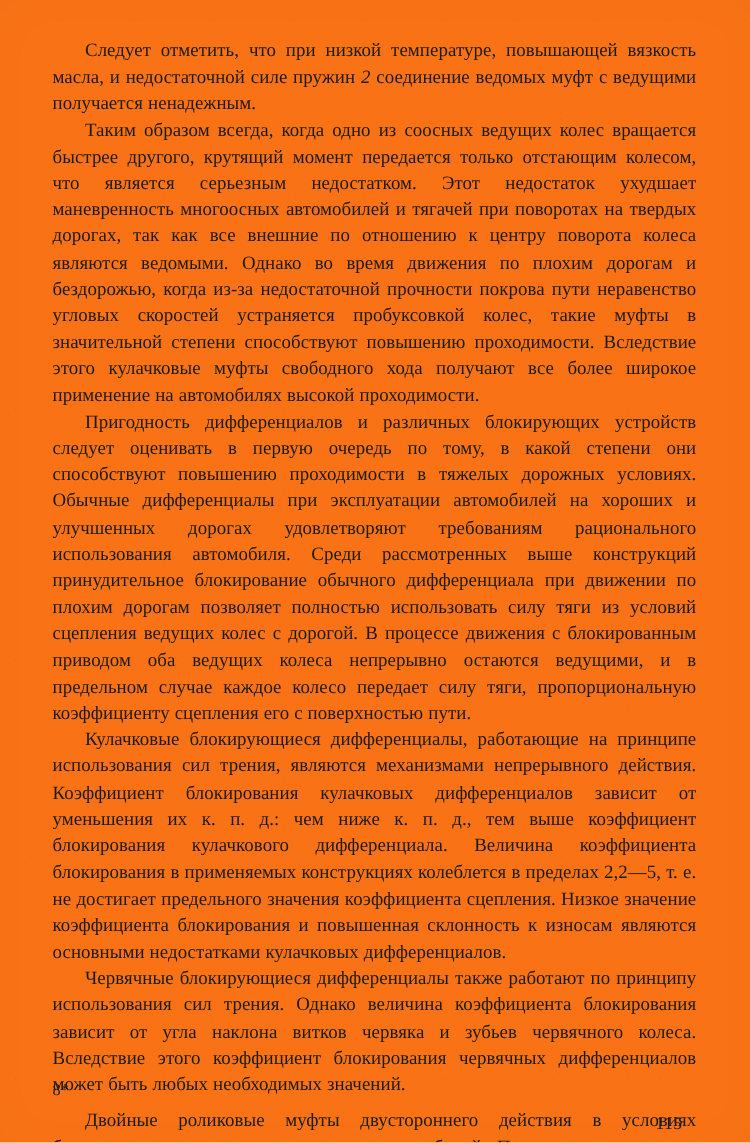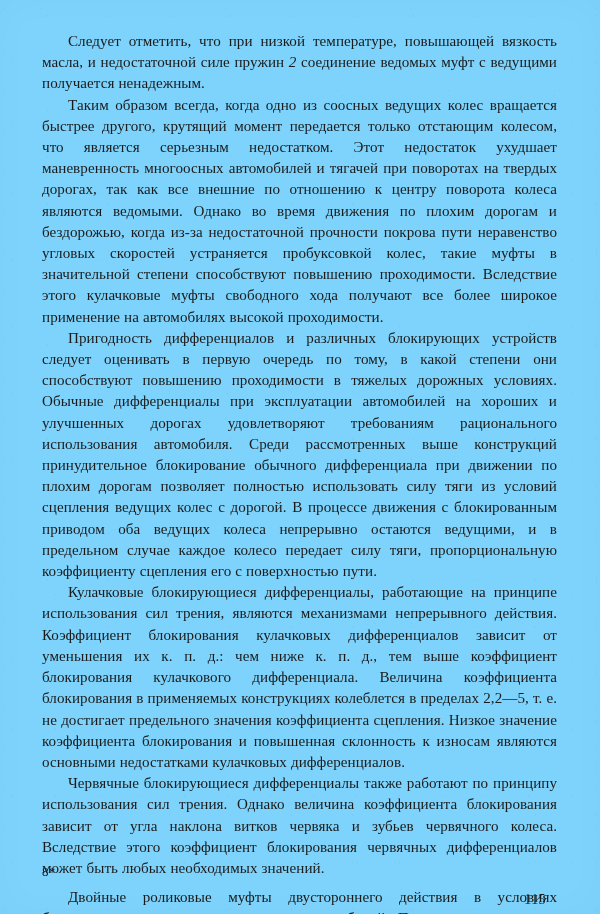--- a/index.html
+++ b/index.html
@@ -5,21 +5,21 @@
 <style>
   html, body {
     margin: 0;
     padding: 0;
     background: #ffffff;
   }
   .page {
     position: relative;
     width: 600px;
     height: 914px;
-    background: #7dd3fc;
+    background: #f97316;
     overflow: hidden;
     font-family: "Liberation Serif", "DejaVu Serif", serif;
     color: #1b1b1b;
     
     box-shadow: inset 0 0 40px rgba(0,0,0,0.02);
   }
   .text-block {
     position: absolute;
     left: 42px;
     top: 31px;

